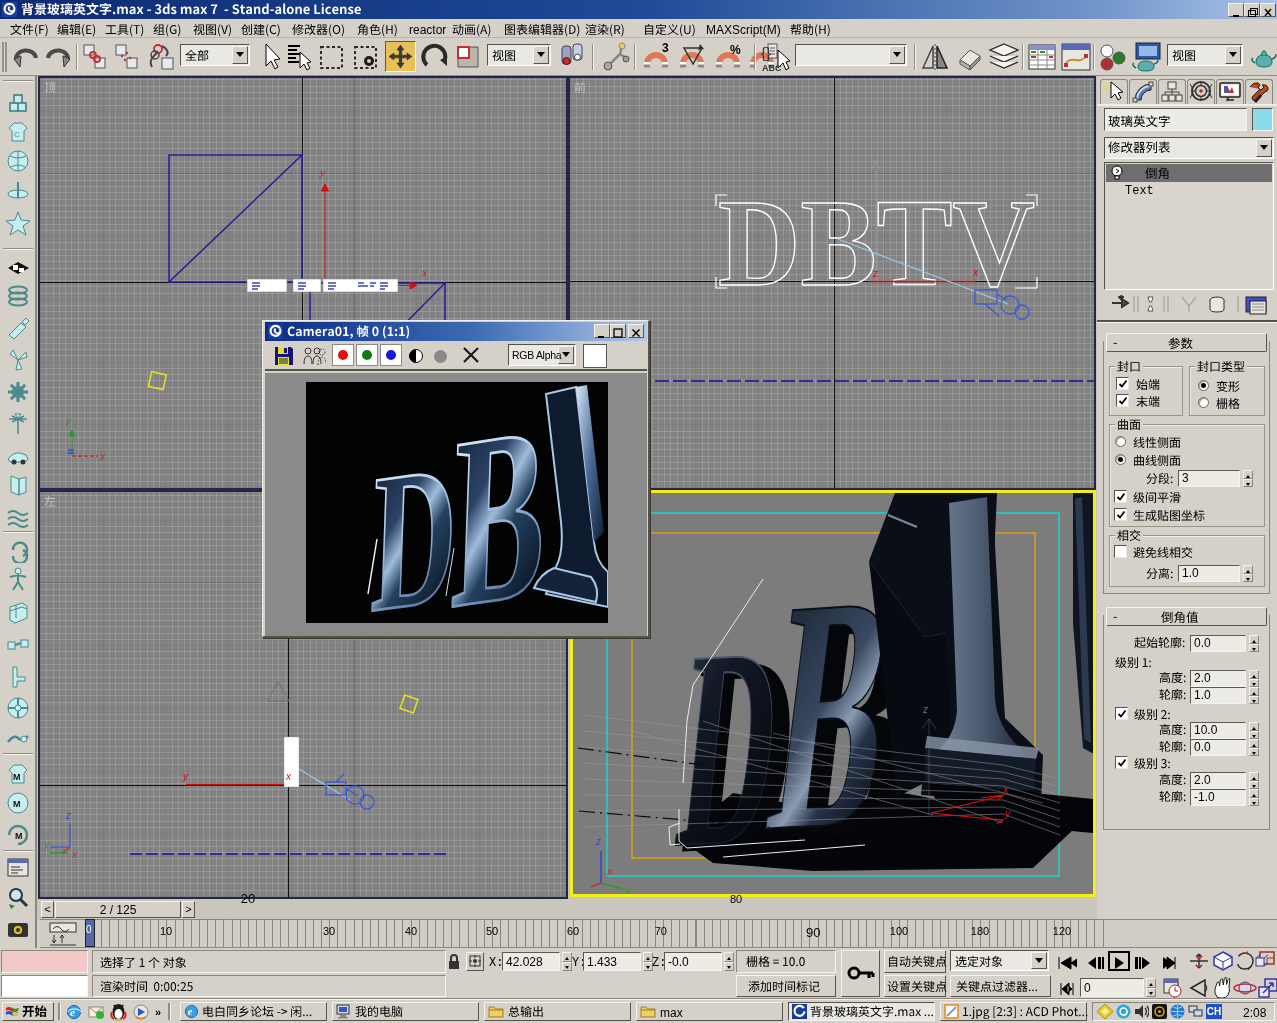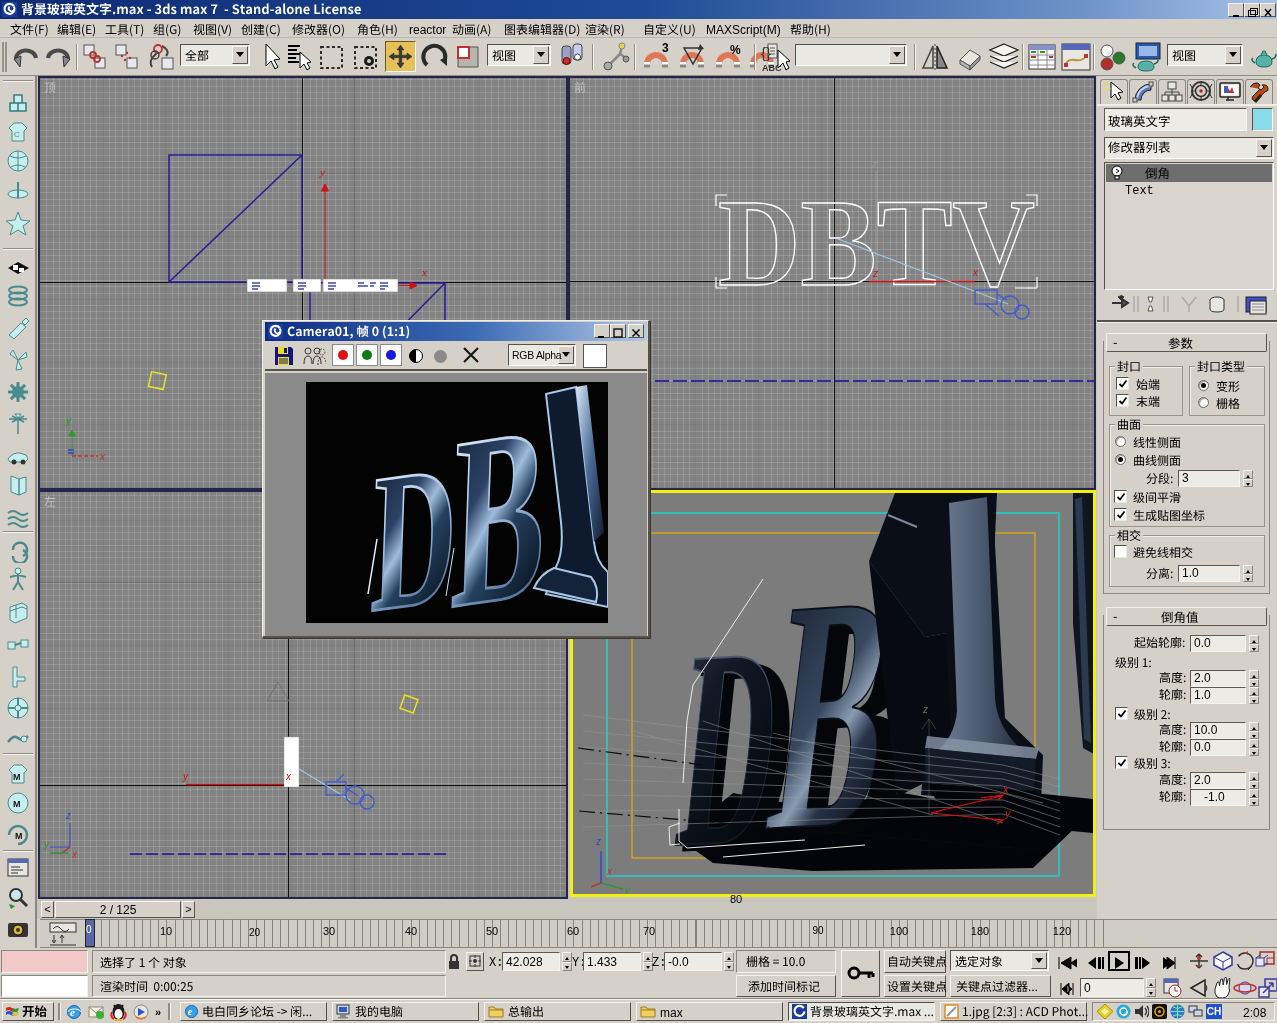--- a/index.html
+++ b/index.html
@@ -912,46 +912,46 @@
     <path d="M3.4 -6.7H8.6V-5.6H3.4ZM2.5 -7.4V-5H9.6V-7.4ZM5.3 -9.9 5.6 -8.8H0.7V-8H11.2V-8.8H6.6C6.5 -9.2 6.3 -9.7 6.2 -10.1ZM1.2 -4.3V0.9H2V-3.5H10V0C10 0.1 9.9 0.2 9.8 0.2C9.6 0.2 9 0.2 8.5 0.2C8.6 0.4 8.8 0.6 8.8 0.9C9.6 0.9 10.1 0.9 10.4 0.8C10.8 0.6 10.9 0.4 10.9 0V-4.3ZM3.4 -2.8V0.3H4.2V-0.3H8.5V-2.8ZM4.2 -2.1H7.7V-1H4.2Z M16.6 -7.7V-6.7H14.7V-5.9H16.6V-3.9H21.3V-5.9H23.2V-6.7H21.3V-7.7H20.4V-6.7H17.5V-7.7ZM20.4 -5.9V-4.7H17.5V-5.9ZM21.1 -2.4C20.6 -1.8 19.8 -1.3 18.9 -0.9C18.1 -1.3 17.4 -1.8 16.9 -2.4ZM14.9 -3.2V-2.4H16.4L16 -2.3C16.5 -1.6 17.2 -1 18 -0.6C16.8 -0.2 15.6 0 14.3 0.1C14.4 0.3 14.6 0.7 14.7 0.9C16.2 0.7 17.6 0.4 18.9 -0.1C20.1 0.4 21.5 0.8 23 1C23.1 0.7 23.4 0.4 23.5 0.2C22.2 0.1 21 -0.2 19.9 -0.6C21 -1.1 21.9 -1.9 22.4 -2.9L21.8 -3.2L21.7 -3.2ZM17.7 -9.9C17.8 -9.6 18 -9.2 18.2 -8.9H13.5V-5.6C13.5 -3.8 13.4 -1.3 12.4 0.6C12.7 0.6 13.1 0.8 13.2 1C14.3 -0.9 14.4 -3.7 14.4 -5.6V-8H23.4V-8.9H19.2C19 -9.3 18.8 -9.8 18.6 -10.1Z M25.7 -4.7C26.1 -4.7 26.5 -5 26.5 -5.5C26.5 -6 26.1 -6.4 25.7 -6.4C25.2 -6.4 24.9 -6 24.9 -5.5C24.9 -5 25.2 -4.7 25.7 -4.7ZM25.7 0.2C26.1 0.2 26.5 -0.2 26.5 -0.7C26.5 -1.2 26.1 -1.5 25.7 -1.5C25.2 -1.5 24.9 -1.2 24.9 -0.7C24.9 -0.2 25.2 0.2 25.7 0.2Z" fill="#000"></path>
   </svg>
 <div class="abs field" style="left:1190px;top:772px;width:56px;height:17px;font-size:12px;padding-left:3px;font-family:'Liberation Sans'">2.0</div>
 <div class="spin" style="left:1249px;top:772px;height:17px">
     <i></i>
     <i class="dn"></i>
   </div>
 <svg style="position:absolute;left:1159px;top:789px;overflow:visible" width="29" height="17" viewBox="0 -12 29 17">
     <path d="M7.7 -10.1C7.2 -8.7 6.1 -6.9 4.5 -5.7C4.7 -5.5 5 -5.2 5.1 -5C6.4 -6 7.4 -7.3 8.1 -8.6C8.8 -7.2 9.9 -5.9 10.9 -5.1C11 -5.3 11.3 -5.6 11.5 -5.8C10.4 -6.6 9.2 -8.1 8.5 -9.5L8.7 -9.9ZM9.8 -5.1C9.1 -4.5 8 -3.8 7 -3.3V-5.7H6.1V-0.7C6.1 0.3 6.4 0.6 7.6 0.6C7.8 0.6 9.4 0.6 9.7 0.6C10.7 0.6 11 0.2 11.1 -1.5C10.8 -1.5 10.5 -1.7 10.3 -1.8C10.2 -0.4 10.1 -0.2 9.6 -0.2C9.3 -0.2 8 -0.2 7.7 -0.2C7.1 -0.2 7 -0.3 7 -0.7V-2.4C8.1 -2.9 9.4 -3.7 10.4 -4.4ZM0.9 -4C1 -4.1 1.4 -4.2 1.8 -4.2H2.8V-2.4L0.5 -2L0.7 -1.1L2.8 -1.5V0.9H3.6V-1.7L5 -2L5 -2.8L3.6 -2.5V-4.2H4.8V-5H3.6V-6.8H2.8V-5H1.7C2.1 -5.8 2.4 -6.8 2.7 -7.8H4.8V-8.7H2.9C3 -9.1 3.1 -9.5 3.1 -9.9L2.3 -10.1C2.2 -9.6 2.2 -9.1 2.1 -8.7H0.6V-7.8H1.9C1.6 -6.8 1.4 -6 1.2 -5.7C1 -5.2 0.9 -4.8 0.7 -4.7C0.8 -4.5 0.9 -4.2 0.9 -4Z M15.8 -5.4H18.2V-4.5H15.8ZM15.1 -6V-4H18.9V-6ZM16.2 -8C16.3 -7.7 16.5 -7.5 16.6 -7.2H14.6V-6.5H19.3V-7.2H17.6C17.4 -7.5 17.2 -7.9 17 -8.2ZM18.5 -3.4 18.3 -3.4H14.8V-2.8H17.7C17.4 -2.6 17 -2.4 16.6 -2.2V-1.7L14.3 -1.6L14.4 -0.9L16.6 -1V0C16.6 0.1 16.6 0.2 16.4 0.2C16.3 0.2 15.8 0.2 15.3 0.2C15.3 0.4 15.5 0.6 15.5 0.8C16.2 0.8 16.7 0.8 17 0.7C17.3 0.6 17.4 0.4 17.4 0V-1.1L19.5 -1.2L19.5 -1.9L17.4 -1.8V-2C18 -2.3 18.7 -2.7 19.2 -3.1L18.7 -3.5ZM19.8 -7.5V1H20.6V-6.8H22.3C22 -6 21.6 -5.1 21.3 -4.3C22.2 -3.4 22.5 -2.7 22.5 -2.1C22.5 -1.8 22.4 -1.5 22.2 -1.3C22.1 -1.3 22 -1.2 21.8 -1.2C21.6 -1.2 21.3 -1.2 21 -1.2C21.1 -1 21.2 -0.7 21.2 -0.5C21.5 -0.4 21.9 -0.4 22.1 -0.5C22.4 -0.5 22.6 -0.6 22.8 -0.7C23.2 -0.9 23.3 -1.4 23.3 -2C23.3 -2.7 23.1 -3.5 22.1 -4.4C22.5 -5.3 23 -6.3 23.4 -7.2L22.8 -7.5L22.7 -7.5ZM17.6 -9.9C17.7 -9.6 17.9 -9.3 18 -9.1H13.3V-5.4C13.3 -3.6 13.2 -1.2 12.4 0.5C12.6 0.6 12.9 0.8 13.1 1C14 -0.8 14.1 -3.5 14.1 -5.4V-8.3H23.4V-9.1H19C18.9 -9.4 18.6 -9.8 18.4 -10.2Z M25.7 -4.7C26.1 -4.7 26.5 -5 26.5 -5.5C26.5 -6 26.1 -6.4 25.7 -6.4C25.2 -6.4 24.9 -6 24.9 -5.5C24.9 -5 25.2 -4.7 25.7 -4.7ZM25.7 0.2C26.1 0.2 26.5 -0.2 26.5 -0.7C26.5 -1.2 26.1 -1.5 25.7 -1.5C25.2 -1.5 24.9 -1.2 24.9 -0.7C24.9 -0.2 25.2 0.2 25.7 0.2Z" fill="#000"></path>
   </svg>
-<div class="abs field" style="left:1190px;top:789px;width:56px;height:17px;font-size:12px;padding-left:13px;font-family:'Liberation Sans'">-1.0</div>
+<div class="abs field" style="left:1190px;top:789px;width:56px;height:17px;font-size:12px;padding-left:3px;font-family:'Liberation Sans'">-1.0</div>
 <div class="spin" style="left:1249px;top:789px;height:17px">
     <i></i>
     <i class="dn"></i>
   </div>
 <div class="abs" style="left:37px;top:899px;width:1060px;height:20px;background:#c9c6be"></div>
 <div class="abs raised" style="left:41px;top:901px;width:13px;height:17px;text-align:center;font-size:11px;line-height:15px">&lt;</div>
 <div class="abs raised" style="left:55px;top:901px;width:126px;height:17px;text-align:center;font-size:12px;line-height:16px">2 / 125</div>
 <div class="abs raised" style="left:182px;top:901px;width:13px;height:17px;text-align:center;font-size:11px;line-height:15px">&gt;</div>
 <div class="abs" style="left:40px;top:919px;width:1237px;height:29px;background:#cfccc4;border-top:1px solid #8a877f;border-bottom:1px solid #8a877f"></div>
 <svg class="abs" style="left:46px;top:921px" width="36" height="25" viewBox="0 0 36 25">
     <rect x="4" y="2" width="26" height="9" fill="#e8e6e0" stroke="#333"></rect>
     <path d="M7 8 q4 -5 8 0 t8 0" fill="none" stroke="#333"></path>
     <path d="M8 14 v8 M8 22 l-2 -3 M8 22 l2 -3 M16 22 v-8 M16 14 l-2 3 M16 14 l2 3" stroke="#333" fill="none"></path>
     <path d="M4 24 h26" stroke="#333"></path>
   </svg>
 <div class="abs" style="left:85px;top:919px;width:1021px;height:28px;background:repeating-linear-gradient(90deg,#88857d 0 1px,transparent 1px 8.14px)"></div>
 <div class="abs" style="left:154px;top:925px;width:24px;height:12px;text-align:center;font-size:11px;color:#000">10</div>
-<div class="abs" style="left:236px;top:927px;width:24px;height:12px;text-align:right;font-size:10px;color:#000">20</div>
+<div class="abs" style="left:236px;top:891px;width:24px;height:12px;text-align:center;font-size:13px;color:#000">20</div>
 <div class="abs" style="left:317px;top:925px;width:24px;height:12px;text-align:center;font-size:11px;color:#000">30</div>
 <div class="abs" style="left:399px;top:925px;width:24px;height:12px;text-align:center;font-size:11px;color:#000">40</div>
 <div class="abs" style="left:480px;top:925px;width:24px;height:12px;text-align:center;font-size:11px;color:#000">50</div>
 <div class="abs" style="left:561px;top:925px;width:24px;height:12px;text-align:center;font-size:11px;color:#000">60</div>
-<div class="abs" style="left:643px;top:925px;width:24px;height:12px;text-align:left;font-size:11px;color:#000">70</div>
+<div class="abs" style="left:643px;top:925px;width:24px;height:12px;text-align:right;font-size:11px;color:#000">70</div>
 <div class="abs" style="left:724px;top:893px;width:24px;height:12px;text-align:center;font-size:11px;color:#000">80</div>
-<div class="abs" style="left:806px;top:925px;width:24px;height:12px;text-align:center;font-size:10px;color:#000">90</div>
+<div class="abs" style="left:806px;top:925px;width:24px;height:12px;text-align:left;font-size:13px;color:#000">90</div>
 <div class="abs" style="left:887px;top:925px;width:24px;height:12px;text-align:center;font-size:11px;color:#000">100</div>
 <div class="abs" style="left:968px;top:925px;width:24px;height:12px;text-align:center;font-size:11px;color:#000">180</div>
 <div class="abs" style="left:1050px;top:925px;width:24px;height:12px;text-align:center;font-size:11px;color:#000">120</div>
 <div class="abs" style="left:85px;top:919px;width:10px;height:28px;background:#5668a8;border:1px solid #222"></div>
 <div class="abs" style="left:86px;top:924px;color:#fff;font-size:10px">0</div>
 <div class="abs" style="left:0;top:948px;width:1277px;height:51px;background:#d5d1c9"></div>
 <div class="abs sunk" style="left:1px;top:950px;width:87px;height:23px;background:#f2c8c8"></div>
 <div class="abs sunk" style="left:1px;top:975px;width:87px;height:22px;background:#fff"></div>
 <div class="abs sunk" style="left:92px;top:950px;width:354px;height:23px"></div>
 <svg style="position:absolute;left:100px;top:955px;overflow:visible" width="88" height="17" viewBox="0 -12 88 17">

